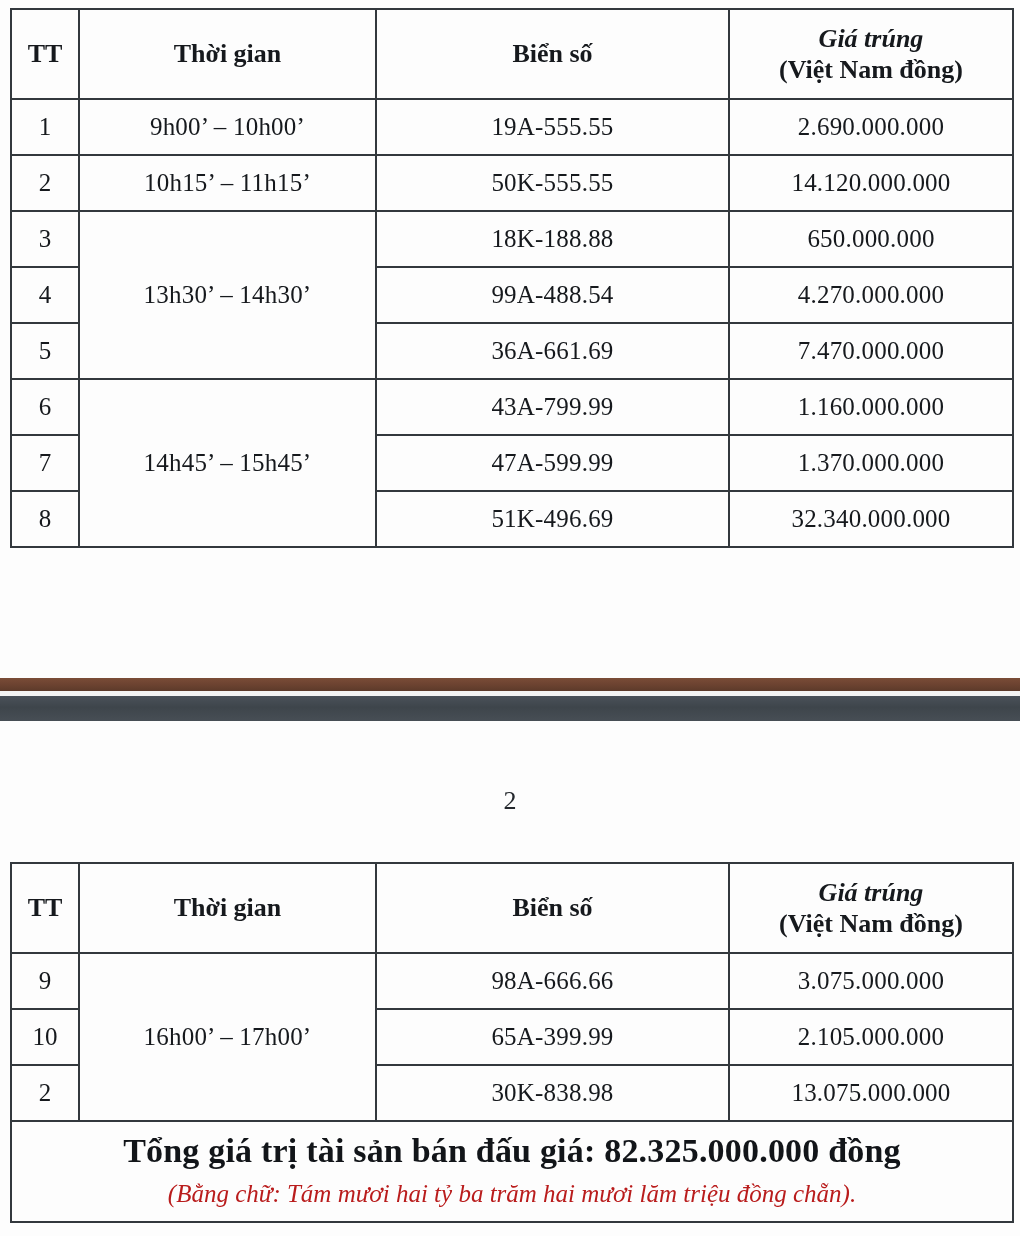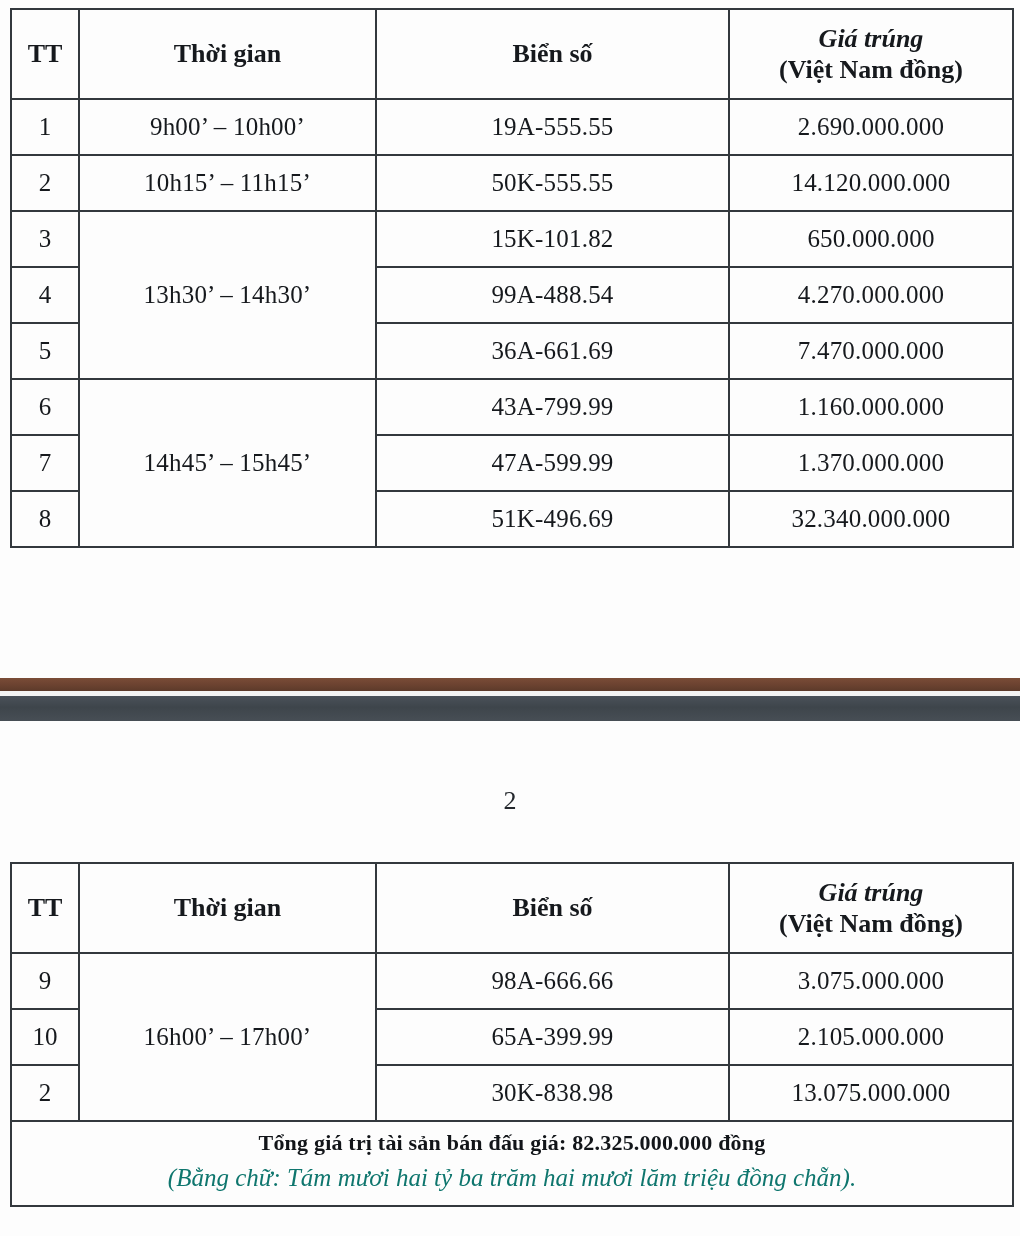--- a/index.html
+++ b/index.html
@@ -113,31 +113,31 @@
   }
 
   
   .footer-cell {
     padding: 6px 8px 10px 8px !important;
     height: auto !important;
   }
   .footer-total {
     display: block;
     font-weight: 700;
-    font-size: 22px;
+    font-size: 34px;
     letter-spacing: .2px;
     line-height: 1.35;
     color: #121519;
   }
   .footer-words {
     display: block;
     font-style: italic;
     font-size: 25px;
     line-height: 1.4;
-    color: #0f766e;
+    color: #b91c1c;
     margin-top: 2px;
   }
 </style>
 </head>
 <body>
 
 <div class="page-sheet">
 
   <table class="doc-table" id="table-top">
     <colgroup>
@@ -166,21 +166,21 @@
       </tr>
       <tr class="row-body">
         <td class="cell-tt">2</td>
         <td class="cell-time">10h15’ – 11h15’</td>
         <td class="cell-plate">50K-555.55</td>
         <td class="cell-price">14.120.000.000</td>
       </tr>
       <tr class="row-body">
         <td class="cell-tt">3</td>
         <td class="cell-time" rowspan="3">13h30’ – 14h30’</td>
-        <td class="cell-plate">15K-101.82</td>
+        <td class="cell-plate">18K-188.88</td>
         <td class="cell-price">650.000.000</td>
       </tr>
       <tr class="row-body">
         <td class="cell-tt">4</td>
         <td class="cell-plate">99A-488.54</td>
         <td class="cell-price">4.270.000.000</td>
       </tr>
       <tr class="row-body">
         <td class="cell-tt">5</td>
         <td class="cell-plate">36A-661.69</td>

